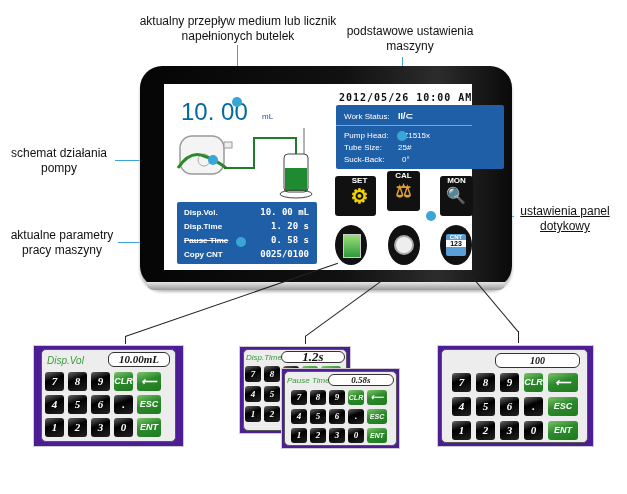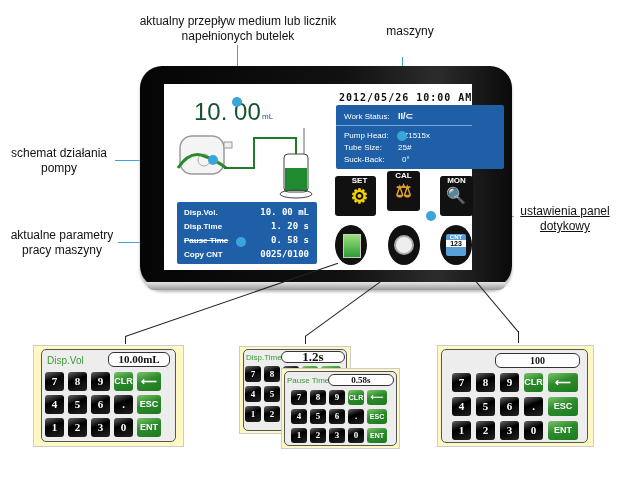--- a/index.html
+++ b/index.html
@@ -5,50 +5,51 @@
   html,body{margin:0;padding:0;background:#fff;}
   body{width:627px;height:494px;position:relative;overflow:hidden;font-family:"Liberation Sans",sans-serif;}
   .abs{position:absolute;}
   .callout{font-size:12px;color:#111;text-align:center;line-height:15px;}
   .line-blue{background:#3aa6d8;}
   .dot{width:10px;height:10px;border-radius:50%;background:#3aa6d8;}
   
   .device{left:140px;top:66px;width:372px;height:222px;border-radius:22px;background:linear-gradient(90deg,#050505 0%,#111 55%,#2c2c2c 80%,#0a0a0a 100%);box-shadow:0 4px 3px #bbb;}
   .device-base{left:146px;top:282px;width:360px;height:8px;border-radius:0 0 20px 20px;background:linear-gradient(180deg,#e6e6e6,#9a9a9a);}
   .screen{left:164px;top:84px;width:308px;height:186px;background:#fff;}
-  .bignum{left:194px;top:98px;font-size:24px;color:#14532d;letter-spacing:0px;}
+  .bignum{left:181px;top:98px;font-size:24px;color:#0369a1;letter-spacing:0px;}
   .bigunit{left:262px;top:112px;font-size:8px;color:#1a4f9e;}
   .datetime{left:339px;top:92px;font-family:"DejaVu Sans Mono",monospace;font-size:10px;font-weight:bold;color:#111;letter-spacing:1px;}
   .status-panel{left:336px;top:105px;width:136px;height:64px;background:#1f5fa8;border-radius:2px;color:#fff;font-size:8px;padding-left:32px;}
   .sp-row{position:absolute;left:8px;}
   .sp-val{position:absolute;left:62px;}
   .params-panel{left:177px;top:202px;width:140px;height:62px;background:#1f5fa8;border-radius:2px;color:#fff;font-size:8px;font-weight:bold;}
   .pp-row{position:absolute;left:7px;}
   .pp-val{position:absolute;right:8px;font-family:"DejaVu Sans Mono",monospace;font-size:9px;}
   .icon-sq{width:33px;height:40px;background:#111;border-radius:3px;color:#fff;font-size:8px;font-weight:bold;text-align:center;}
   .icon-oval{width:32px;height:40px;background:#111;border-radius:50%;}
   
-  .keypad{background:#fef9c3;border:1px solid #ccc;}
+  .keypad{background:#4c1d95;border:1px solid #ccc;font-style:italic;}
   .kp-inner{position:absolute;border:1.5px solid #555;border-radius:5px;background:#ededed;}
   .kp-label{position:absolute;color:#3a9a3a;font-size:10px;}
   .kp-display{position:absolute;background:#fff;border:1.5px solid #333;border-radius:6px;font-family:"Liberation Serif",serif;font-weight:bold;text-align:center;color:#111;}
   .key{position:absolute;border-radius:3px;background:linear-gradient(160deg,#666 0%,#000 40%,#222 100%);color:#fff;font-family:"Liberation Serif",serif;font-weight:bold;text-align:center;}
   .key.g{background:linear-gradient(160deg,#7cc46a 0%,#2c8a2c 45%,#1e7a1e 100%);font-family:"Liberation Sans",sans-serif;}
   .conn{position:absolute;height:1px;background:#222;transform-origin:0 0;}
 </style>
 </head>
 <body>
 
 <div class="abs callout" style="left:128px;top:14px;width:220px;">
   <div>aktualny przepływ medium lub licznik</div>
   <div>napełnionych butelek</div>
 </div>
 <div class="abs line-blue" style="left:237px;top:45px;width:1px;height:57px;"></div>
 
 <div class="abs callout" style="left:340px;top:24px;width:140px;">
+  <div>podstawowe ustawienia</div>
   <div>maszyny</div>
 </div>
 <div class="abs line-blue" style="left:402px;top:57px;width:1px;height:78px;"></div>
 
 <div class="abs callout" style="left:4px;top:146px;width:110px;">
   <div>schemat działania</div>
   <div>pompy</div>
 </div>
 <div class="abs line-blue" style="left:115px;top:160px;width:98px;height:1px;"></div>
 

